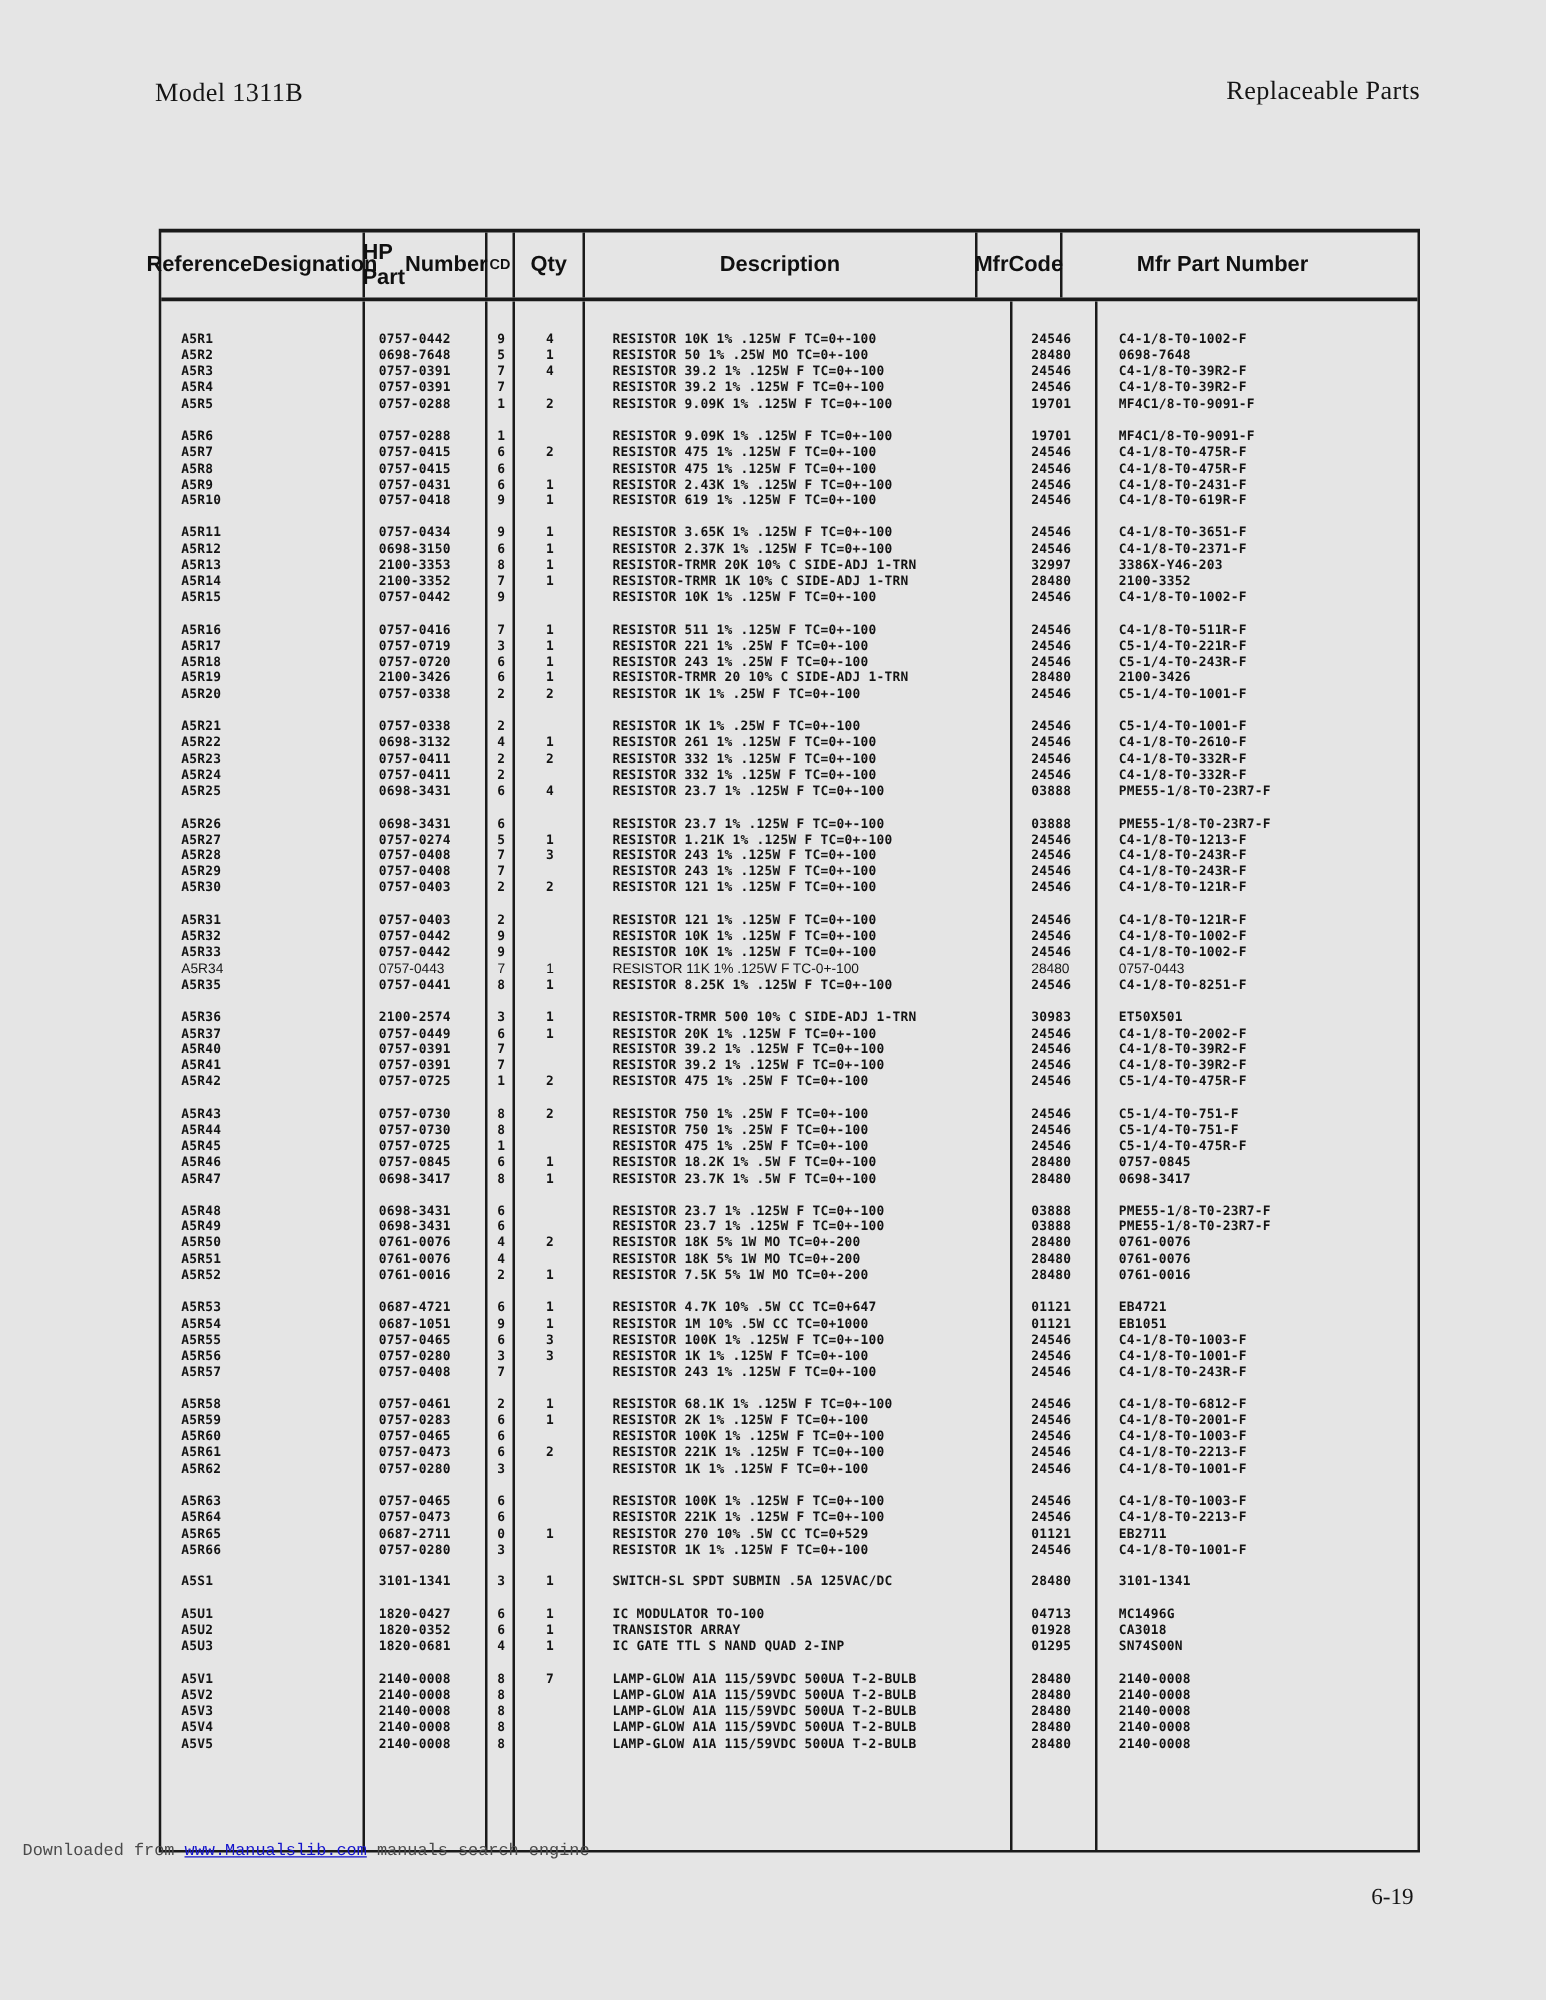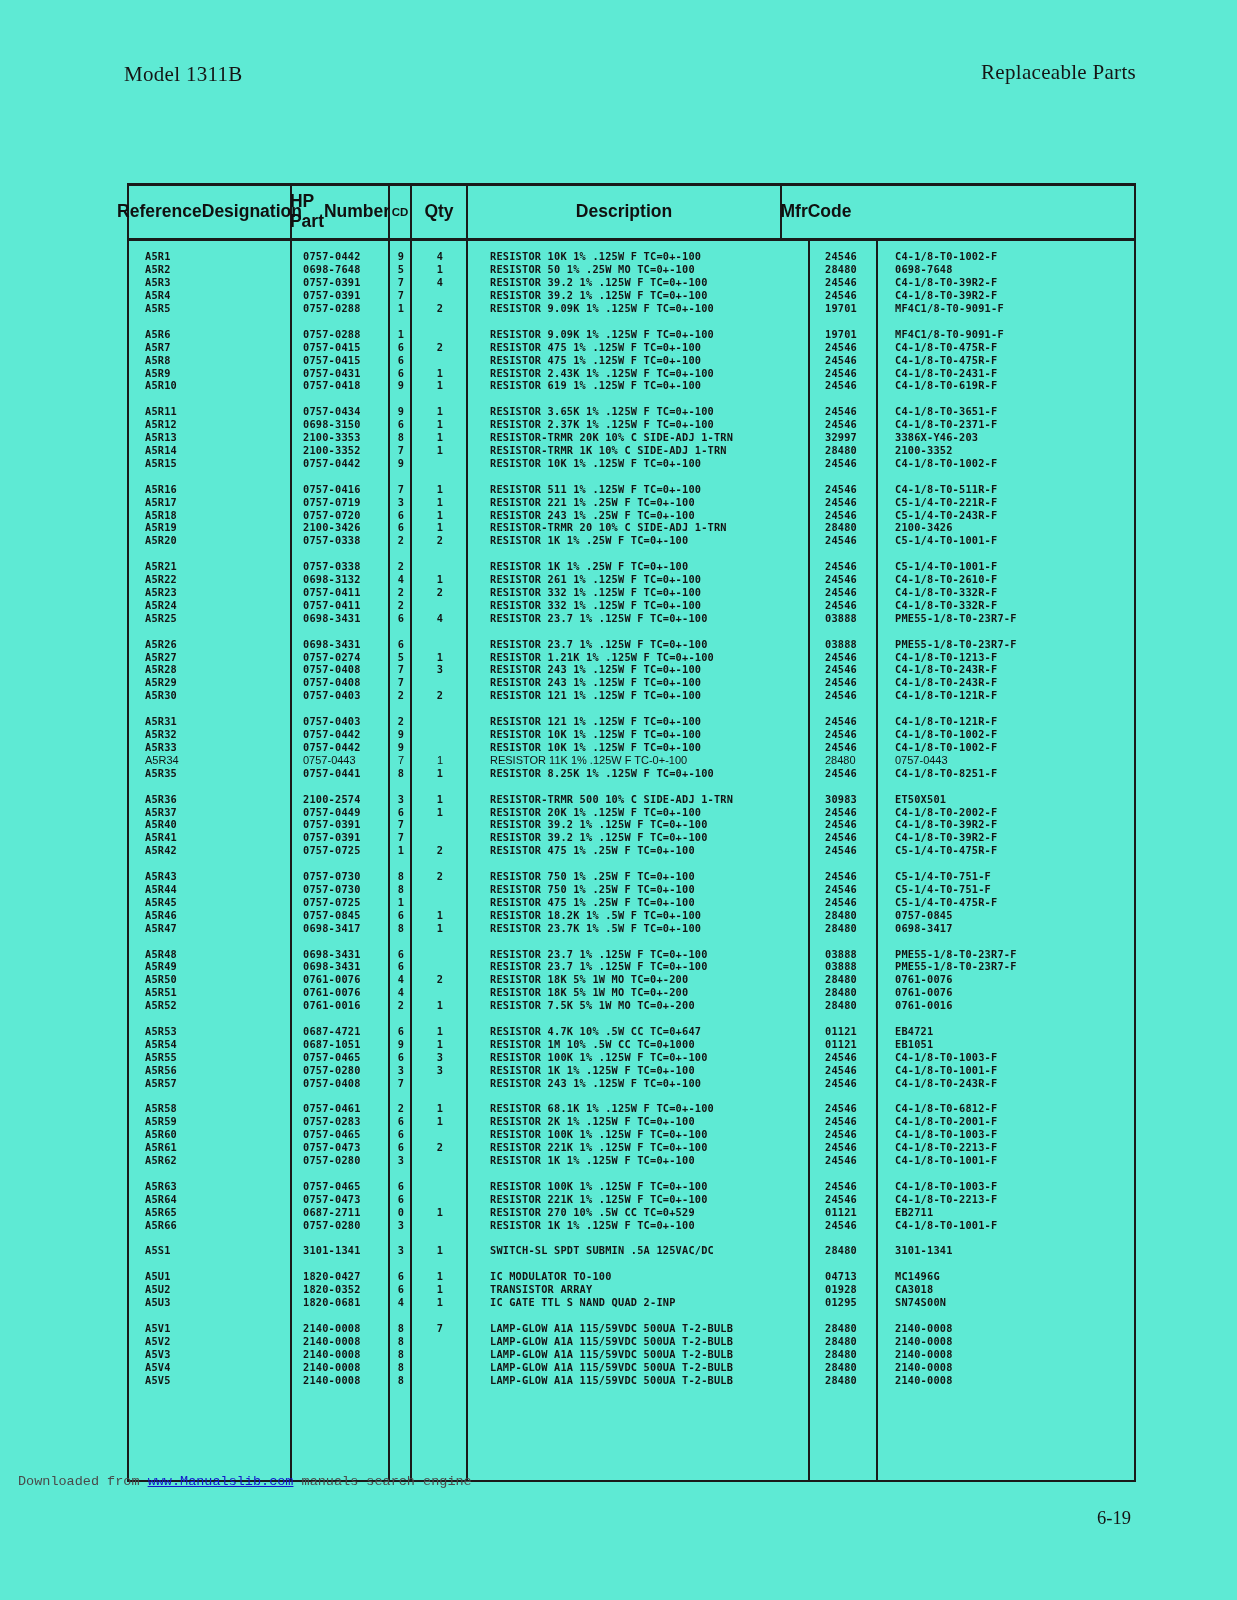--- a/index.html
+++ b/index.html
@@ -1,18 +1,18 @@
 <!DOCTYPE html>
 <html><head>
 <meta charset="utf-8">
 <style>
   html,body { margin:0; padding:0; background:#888; }
   .page {
     position:relative; width:1237px; height:1600px; margin:0 auto;
-    background:#5eead4; overflow:hidden;
+    background:#e5e5e5; overflow:hidden;
     font-family:"Liberation Serif", serif; color:#151515;
   }
   
   .hdr-left  { position:absolute; left:124px; top:62px;  font-size:21px; letter-spacing:0.3px; }
   .hdr-right { position:absolute; right:101px; top:60px; font-size:21px; letter-spacing:0.3px; }
   .tbl-title { position:absolute; left:0; top:139px; width:100%; text-align:center;
                font-style:italic; font-size:20px; letter-spacing:0.2px; }
 
   
   .parts-table {
@@ -22,21 +22,21 @@
   .thead { display:flex; height:55px; box-sizing:border-box; border-bottom:3px solid #1a1a1a; }
   .th {
     box-sizing:border-box; border-right:2px solid #1a1a1a;
     display:flex; align-items:center; justify-content:center;
     font-family:"Liberation Sans", sans-serif; font-weight:700;
     font-size:17.5px; line-height:1.13; color:#101010;
   }
   .th:last-child { border-right:none; }
   .th.small { font-size:11.5px; line-height:1.05; }
 
-  .tbody { position:relative; height:1239px; overflow:hidden; padding-top:9px; box-sizing:border-box; }
+  .tbody { position:relative; height:1239px; overflow:hidden; padding-top:24px; box-sizing:border-box; }
   .vline { position:absolute; top:0; bottom:0; width:2px; background:#1a1a1a; }
 
   .group { margin-bottom:13px; }
   .row { display:flex; height:12.9px; align-items:center; }
   .cell {
     box-sizing:border-box; white-space:nowrap; overflow:visible;
     font-family:"DejaVu Sans Mono", monospace; font-weight:700;
     font-size:10.3px; letter-spacing:0.2px; color:#131313;
   }
   .c-ref  { width:163px; padding-left:16px; }
@@ -80,20 +80,23 @@
         <div class="th" style="width: 56px;">
           <span>Qty</span>
         </div>
         <div class="th" style="width: 314px;">
           <span>Description</span>
         </div>
         <div class="th" style="width: 68px; justify-content: center;">
           <span>Mfr</span>
           <span>Code</span>
         </div>
+        <div class="th" style="width: 256px;">
+          <span>Mfr Part Number</span>
+        </div>
       </div>
     <div class="tbody" id="tbody">
         <div class="vline" style="left: 161px;"></div>
         <div class="vline" style="left: 259px;"></div>
         <div class="vline" style="left: 281px;"></div>
         <div class="vline" style="left: 337px;"></div>
         <div class="vline" style="left: 679px;"></div>
         <div class="vline" style="left: 747px;"></div>
         <div class="group">
           <div class="row">

